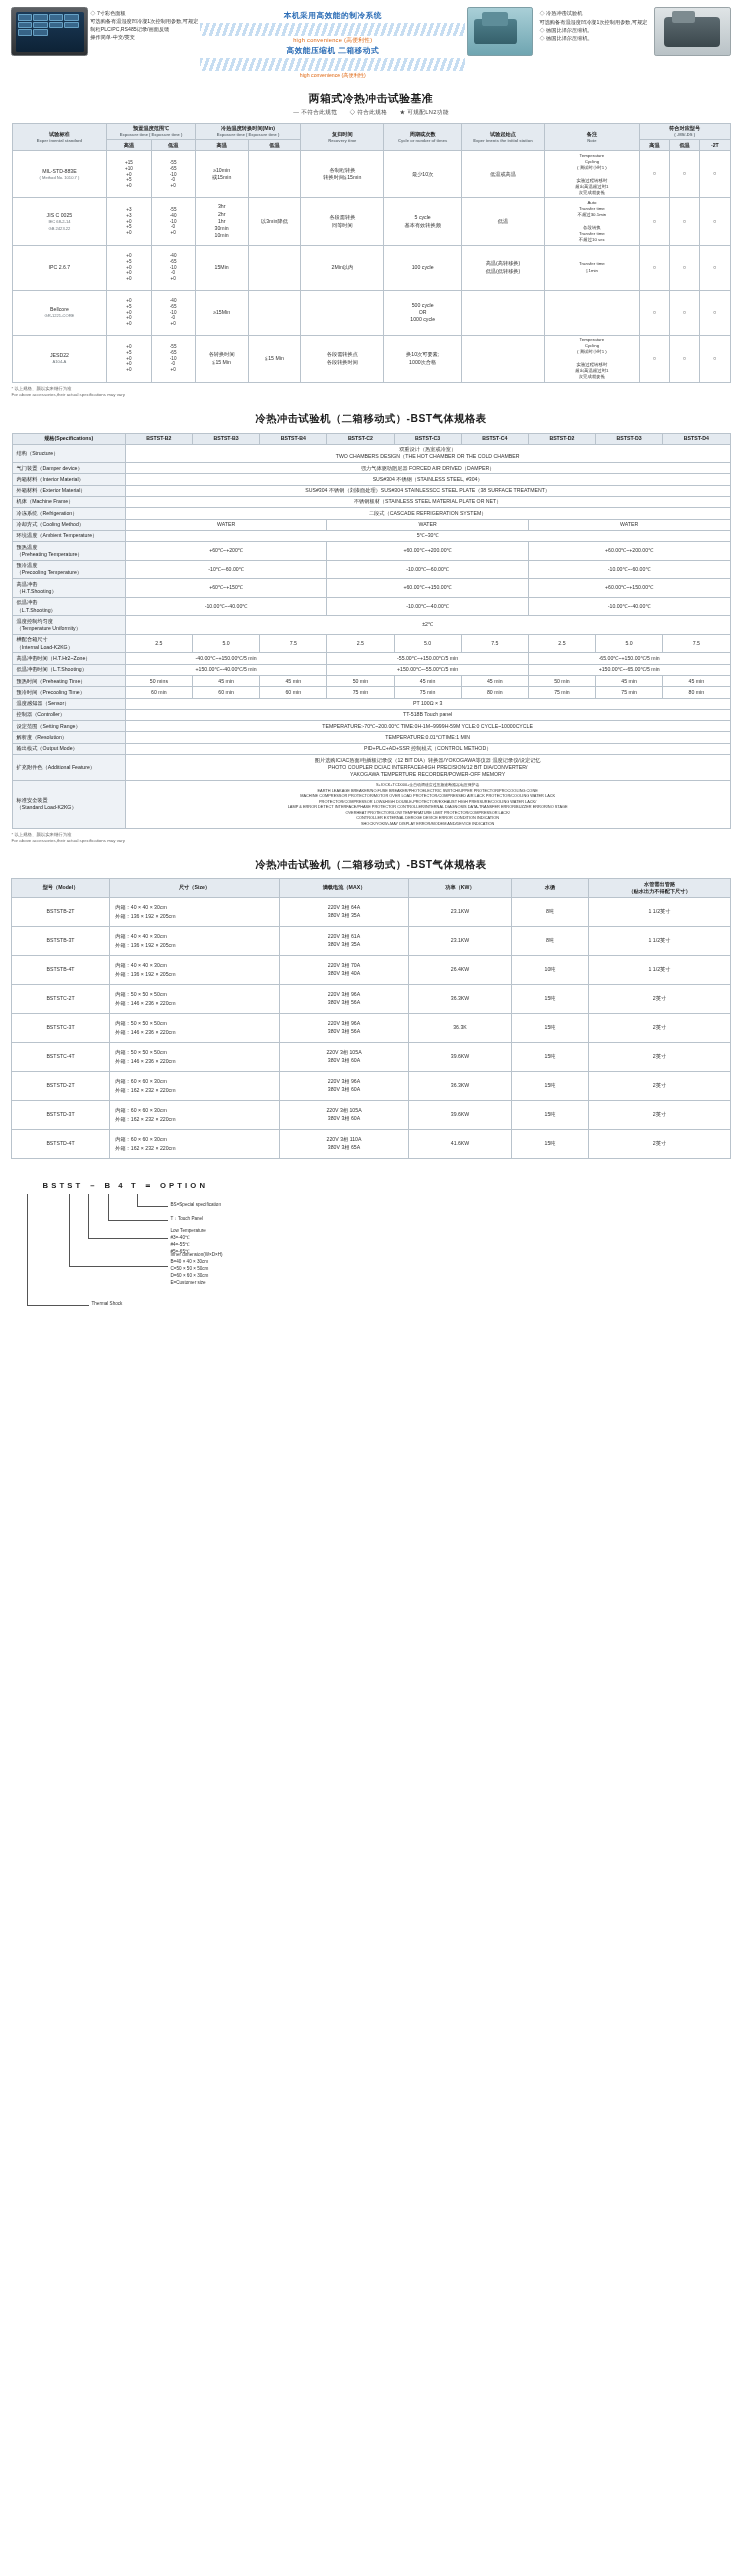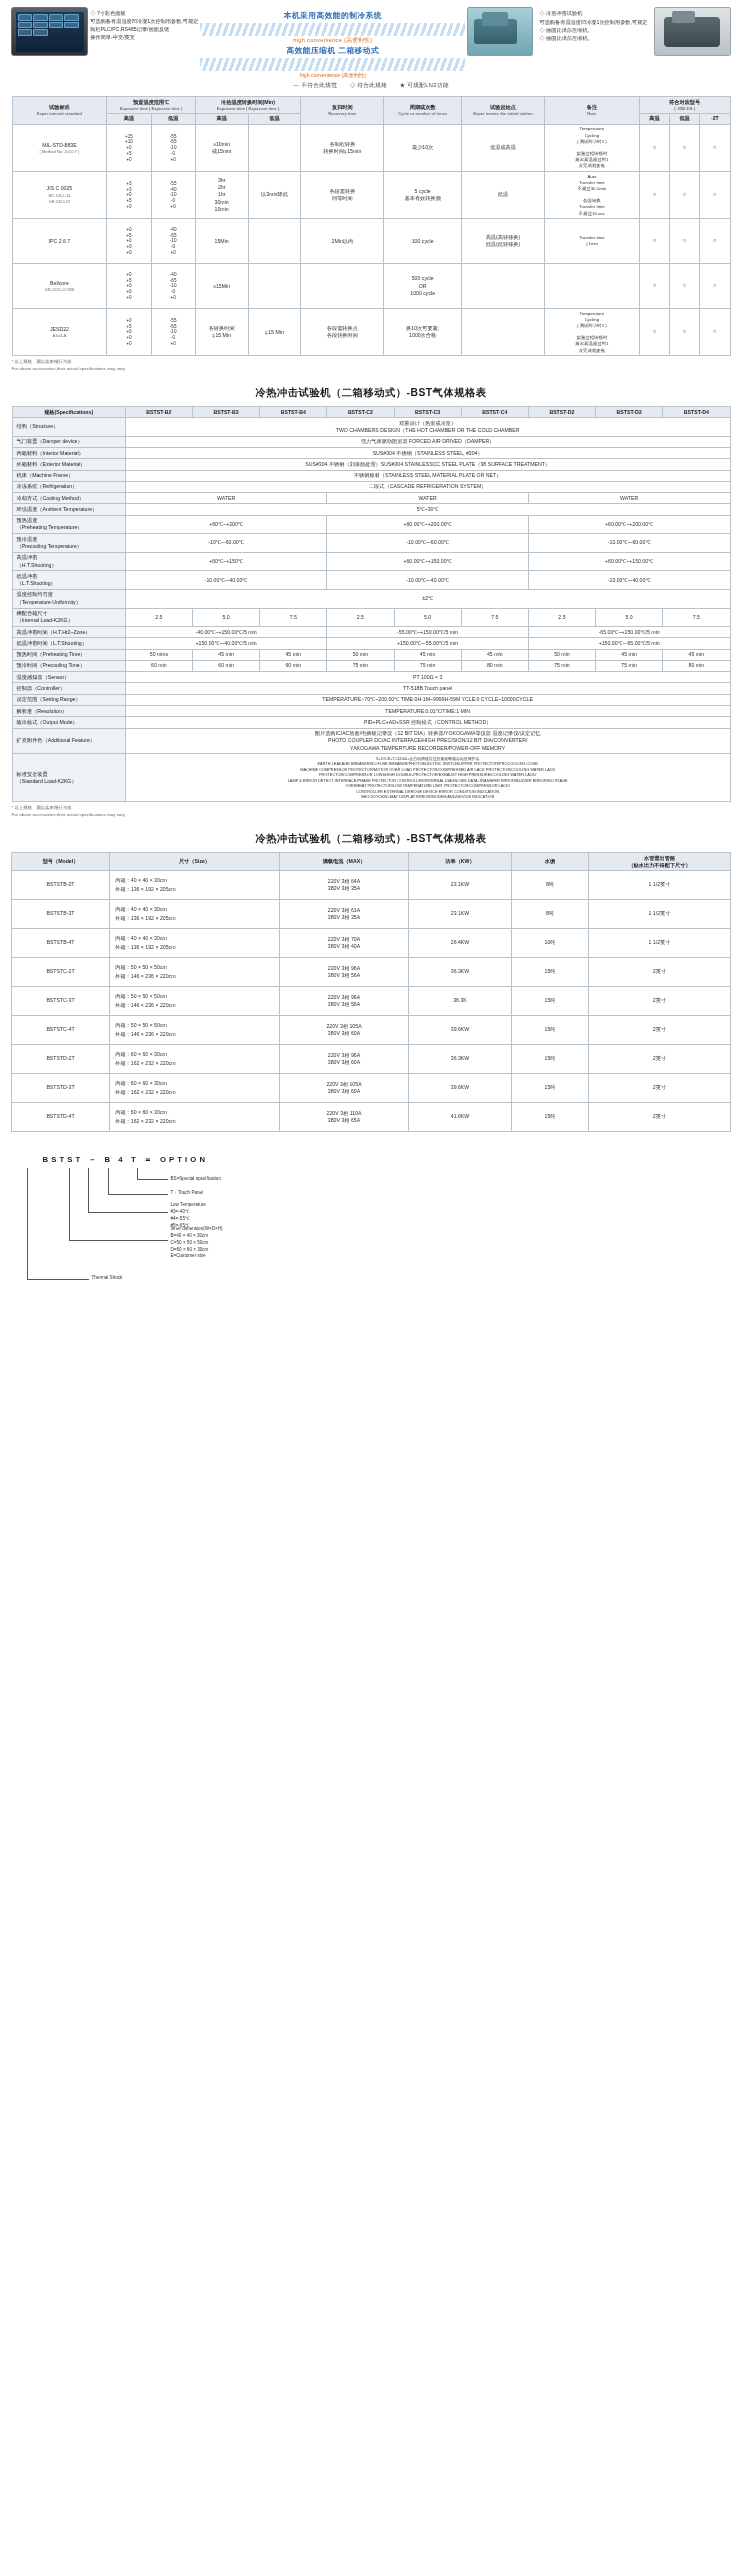--- a/index.html
+++ b/index.html
@@ -176,20 +176,21 @@
       <div class="tb-right-notes">
         <div>◇ 冷热冲击试验机</div>
         <div>可选购备有温湿度凹冷凝1次控制用参数,可规定</div>
         <div>◇ 德国比泽尔压缩机,</div>
         <div>◇ 德国比泽尔压缩机。</div>
       </div>
       <div class="tb-img-comp2"></div>
     </div>
   </div>
 
+  <div class="main-title">两箱式冷热冲击试验基准</div>
   <div class="sub-line">
     <span>— 不符合此规范</span>
     <span>◇ 符合此规格</span>
     <span>★ 可规配LN2功能</span>
   </div>
 
   <table id="standards-table">
     <colgroup>
       <col style="width:88px">
         <col style="width:41px">

